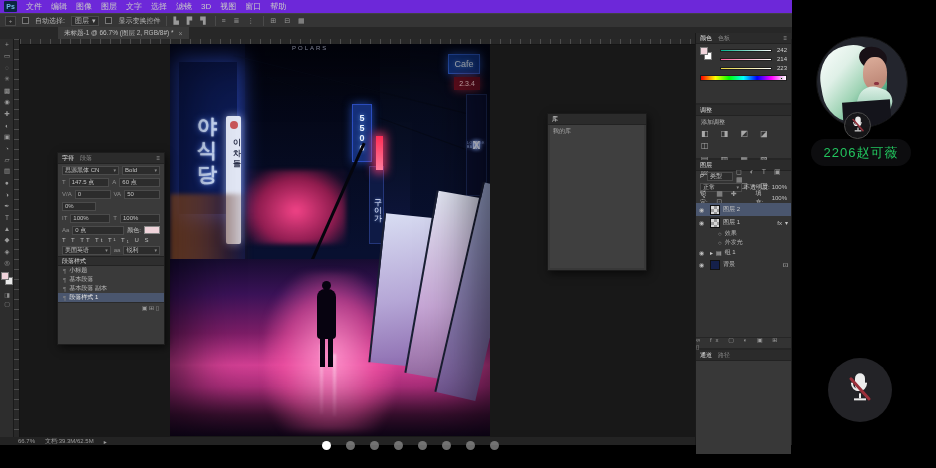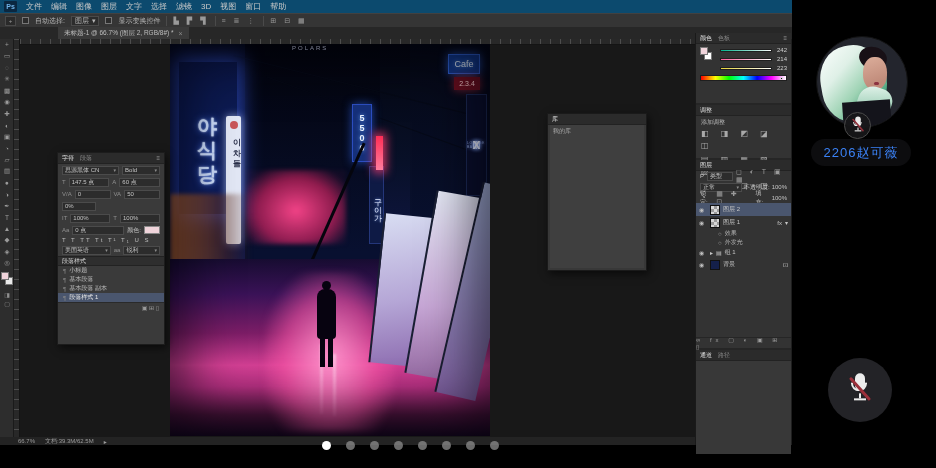--- a/index.html
+++ b/index.html
@@ -3,21 +3,21 @@
 <meta charset="utf-8">
 <style>
   html,body{margin:0;padding:0;background:#000;}
   *{box-sizing:border-box;}
   .screen{position:relative;width:936px;height:468px;background:#000;overflow:hidden;
     font-family:"Liberation Sans","DejaVu Sans",sans-serif;color:#ccc;}
 
   
   .ps{position:absolute;left:0;top:0;width:792px;height:445px;background:#1e1e1e;}
 
-  .menubar{position:absolute;left:0;top:0;width:792px;height:13px;background:#0c4a6e;
+  .menubar{position:absolute;left:0;top:0;width:792px;height:13px;background:#6d28d9;
     display:flex;align-items:center;gap:9px;padding:0 4px;font-size:8px;color:#c8c8c8;}
   .ps-logo{width:13px;height:11px;background:#0a2740;color:#6fb3e8;font-size:7px;font-weight:bold;
     display:flex;align-items:center;justify-content:center;border-radius:1px;}
 
   .optionsbar{position:absolute;left:0;top:13px;width:792px;height:14px;background:#353535;
     border-top:1px solid #414141;display:flex;align-items:center;gap:6px;padding:0 5px;
     font-size:7px;color:#b5b5b5;}
   .opt-tool{width:11px;height:10px;background:#2a2a2a;border:1px solid #4a4a4a;color:#999;
     font-size:6px;display:flex;align-items:center;justify-content:center;}
   .opt-check{width:7px;height:7px;border:1px solid #777;background:#2c2c2c;}
@@ -181,21 +181,21 @@
     background:linear-gradient(160deg,#eaf6f0,#6db893);}
   .hair{left:42px;top:10px;width:28px;height:22px;border-radius:50%;transform:rotate(14deg);background:#181016;}
   .face{left:46px;top:20px;width:24px;height:33px;border-radius:46%;
     background:linear-gradient(160deg,#dcae9b,#c08b7a 75%);}
   .lips{left:57px;top:45px;width:5px;height:2.5px;border-radius:2px;background:#8c3340;}
   .clothes{left:26px;top:64px;width:48px;height:30px;transform:rotate(-4deg);background:#14141b;}
   .mic-badge{position:absolute;left:844px;top:112px;width:27px;height:27px;border-radius:50%;
     background:rgba(24,24,26,.88);border:1px solid #4a4a4a;}
   .name-pill{position:absolute;left:811px;top:139px;width:100px;height:27px;border-radius:14px;
     background:rgba(16,16,18,.82);display:flex;align-items:center;justify-content:center;
-    color:#3b82f6;font-size:13px;letter-spacing:1px;}
+    color:#22c55e;font-size:13px;letter-spacing:1px;}
   .mute-btn{position:absolute;left:828px;top:358px;width:64px;height:64px;border-radius:50%;background:#232327;}
 
   .mic-wrap{position:absolute;left:50%;top:50%;width:22px;height:32px;transform:translate(-50%,-52%);}
   .mic-badge .mic-wrap{transform:translate(-50%,-52%) scale(.55);}
   .mic-cap{position:absolute;left:6px;top:0;width:10px;height:17px;border-radius:5px;background:#ececec;}
   .mic-arc{position:absolute;left:2px;top:9px;width:16px;height:9px;border:2px solid #ececec;border-top:none;
     border-radius:0 0 10px 10px;}
   .mic-stem{position:absolute;left:10px;top:20px;width:2px;height:5px;background:#ececec;}
   .mic-base{position:absolute;left:5px;top:25px;width:12px;height:2px;background:#ececec;}
   .mic-slash{position:absolute;left:-4px;top:14px;width:30px;height:3px;background:#9b2f3a;transform:rotate(48deg);border-radius:2px;}

